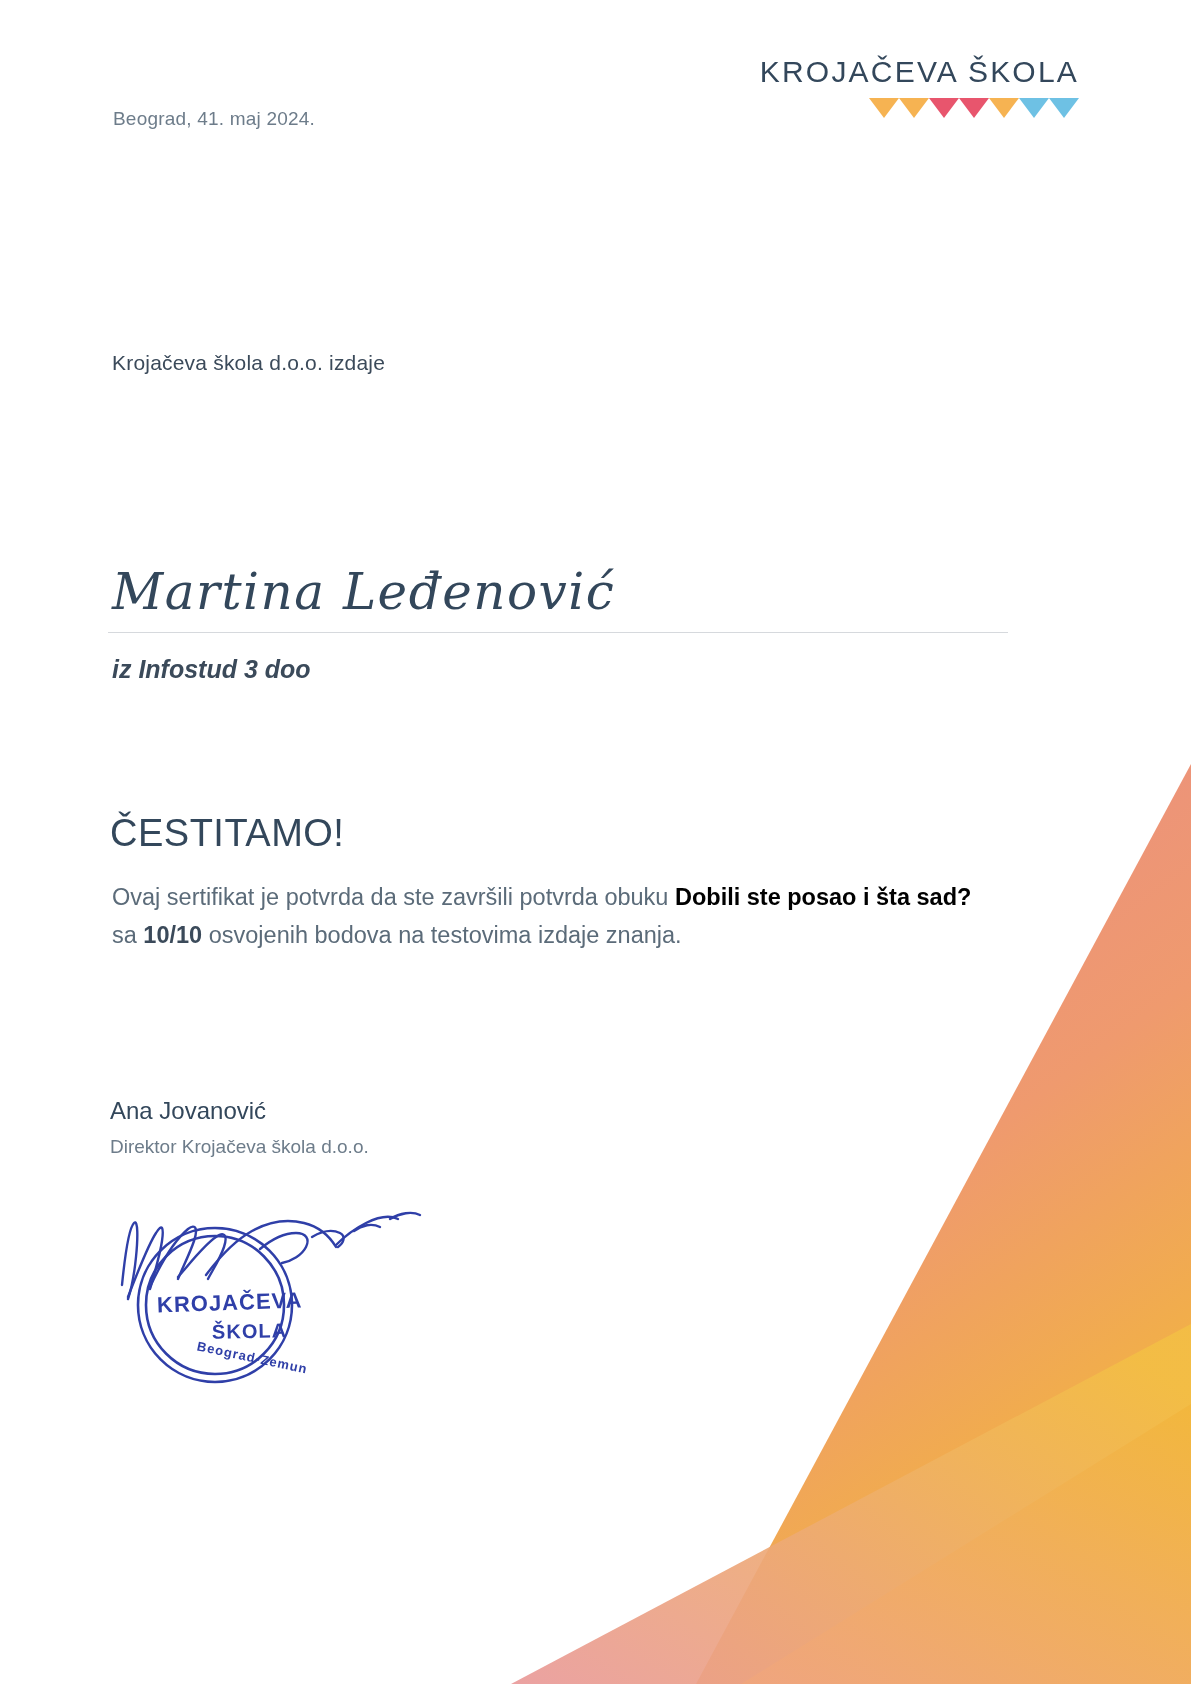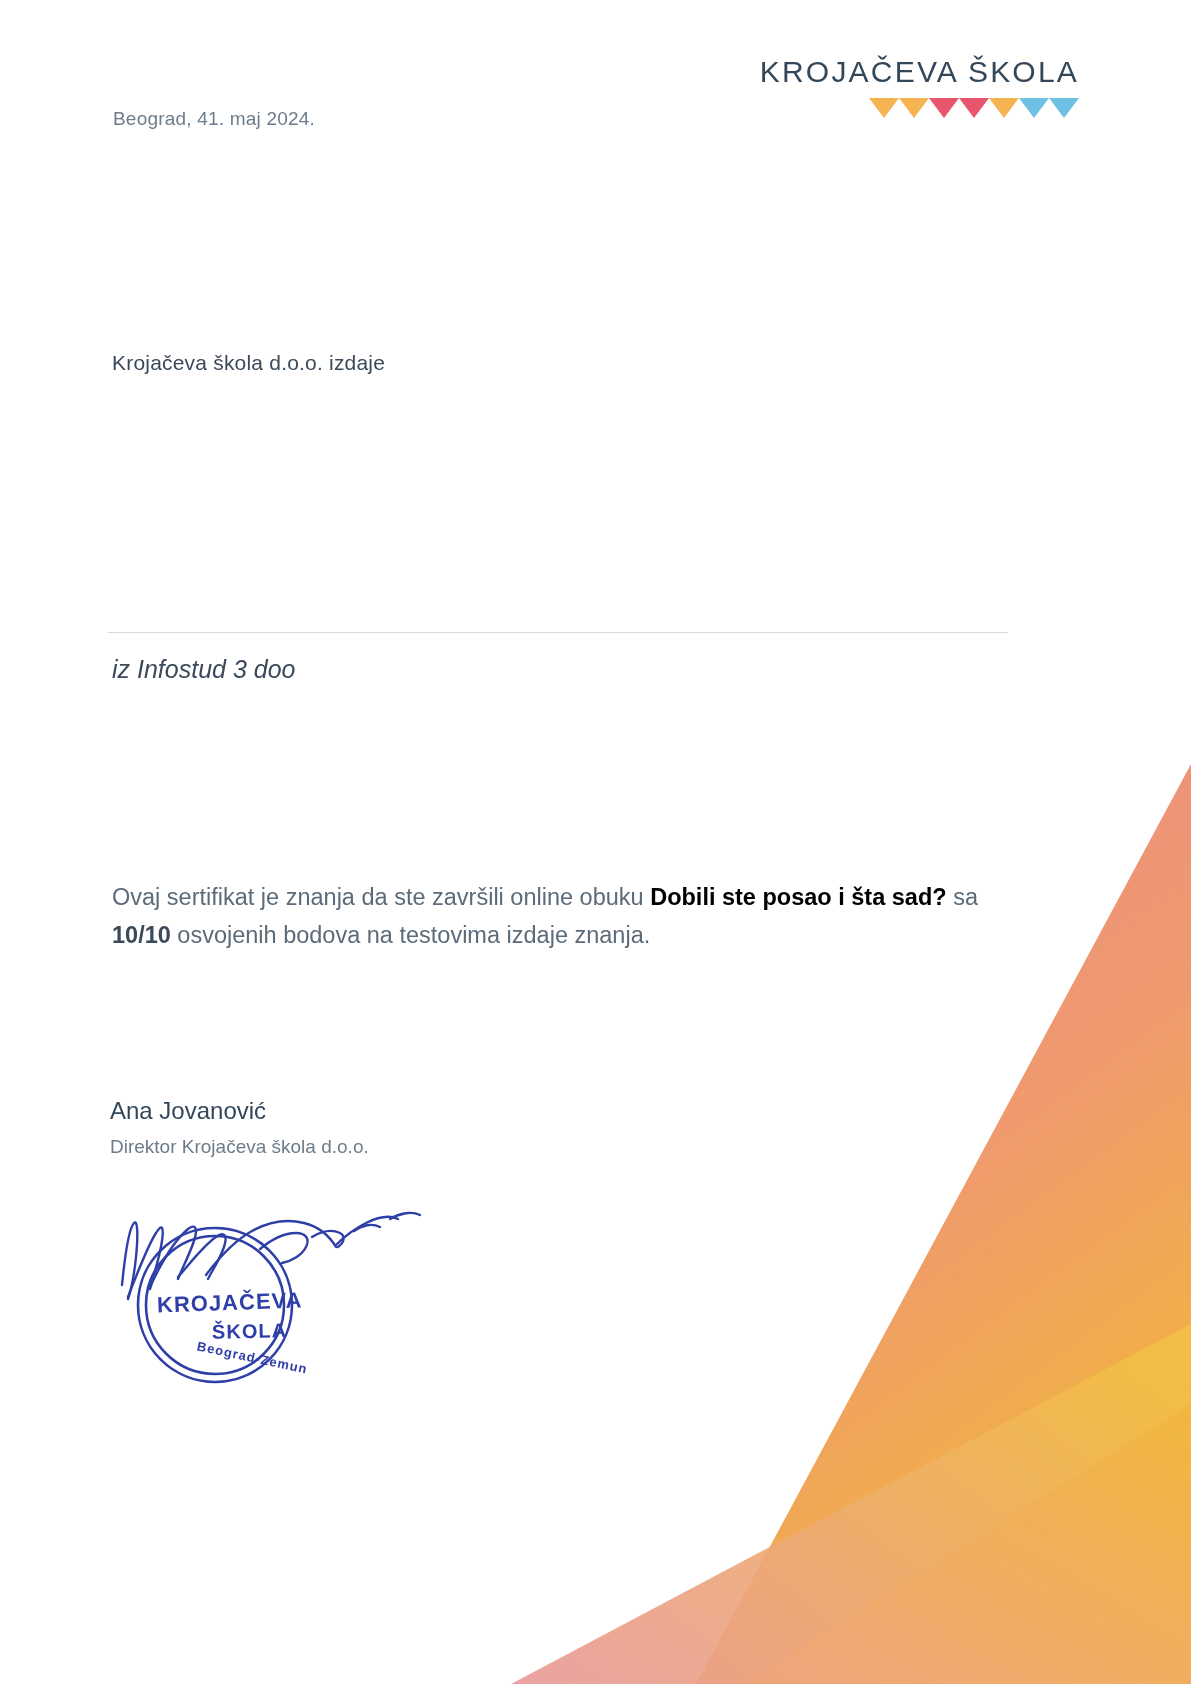--- a/index.html
+++ b/index.html
@@ -108,20 +108,21 @@
     height: 1px;
     background: #d6d9dd;
   }
   .recipient-from {
     position: absolute;
     left: 112px;
     top: 655px;
     font-size: 25px;
     font-style: italic;
     color: #3b4a5a;
+    font-weight: bold;
   }
 
   
   .congrats {
     position: absolute;
     left: 110px;
     top: 812px;
     font-size: 38px;
     color: #33475b;
     letter-spacing: 0.5px;
@@ -229,25 +230,27 @@
         <div class="tri" style="border-top-color: rgb(232, 85, 109);"></div>
         <div class="tri" style="border-top-color: rgb(232, 85, 109);"></div>
         <div class="tri" style="border-top-color: rgb(246, 179, 82);"></div>
         <div class="tri" style="border-top-color: rgb(110, 193, 228);"></div>
         <div class="tri" style="border-top-color: rgb(110, 193, 228);"></div>
       </div>
   </div>
 
   <div class="issuer">Krojačeva škola d.o.o. izdaje</div>
 
+  <div class="recipient-name">Martina Leđenović</div>
   <div class="recipient-rule"></div>
   <div class="recipient-from">iz Infostud 3 doo</div>
 
+  <div class="congrats">ČESTITAMO!</div>
   <div class="body-text">
-    <span>Ovaj sertifikat je znanja da ste završili online obuku </span><b>Dobili ste posao i šta sad?</b><span> sa </span><span class="score">10/10</span><span> osvojenih bodova na testovima izdaje znanja.</span>
+    <span>Ovaj sertifikat je potvrda da ste završili potvrda obuku </span><b>Dobili ste posao i šta sad?</b><span> sa </span><span class="score">10/10</span><span> osvojenih bodova na testovima izdaje znanja.</span>
   </div>
 
   <div class="sig-name">Ana Jovanović</div>
   <div class="sig-role">Direktor Krojačeva škola d.o.o.</div>
 
   <svg class="sig-graphic" viewBox="0 0 330 215">
     <g fill="none" stroke="#2f3fa8" stroke-width="2.4" stroke-linecap="round">
       <path d="M22,110 C26,70 30,52 34,48 C38,44 38,62 36,82 C34,102 30,118 28,124"></path>
       <path d="M28,122 C38,96 48,70 56,58 C62,48 64,52 62,66 C60,80 54,100 50,114"></path>
       <path d="M50,112 C62,86 76,64 88,54 C96,48 98,54 94,66 C90,78 82,94 78,104"></path>

